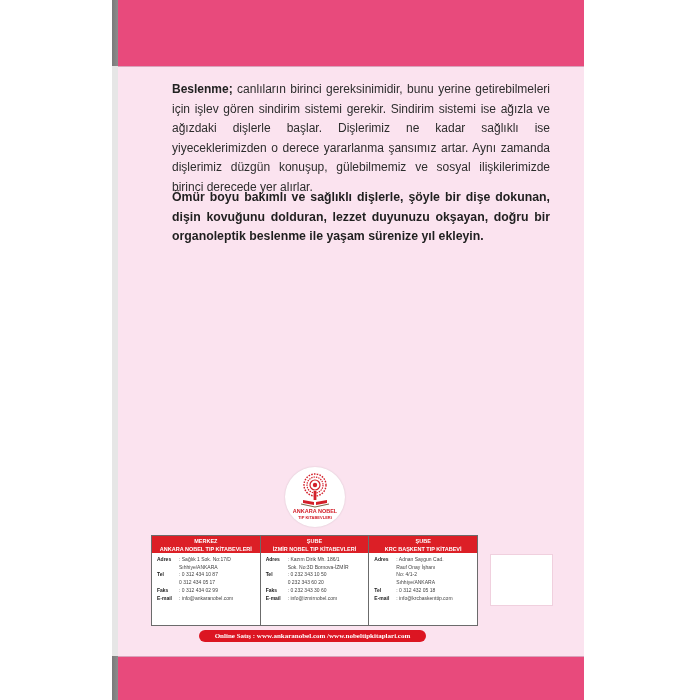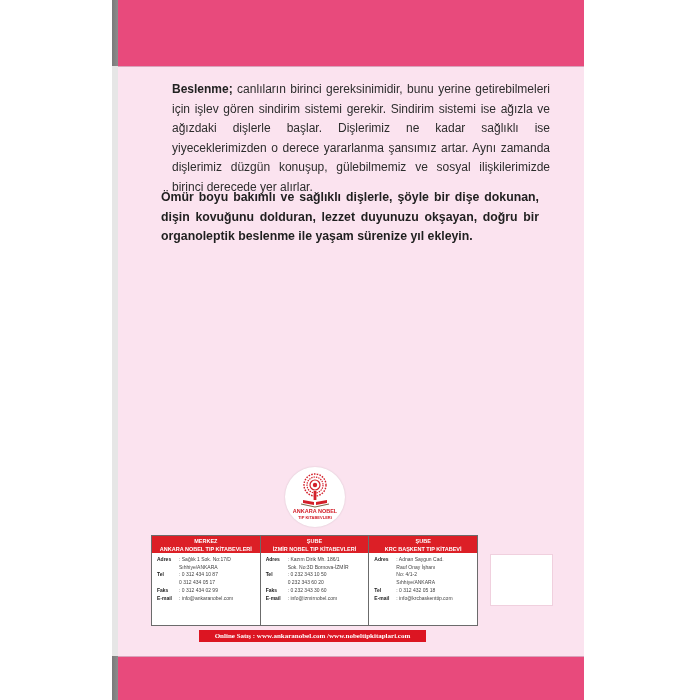--- a/index.html
+++ b/index.html
@@ -4,34 +4,34 @@
 <style>
   html, body { margin:0; padding:0; }
   body { width:700px; height:700px; background:#ffffff; position:relative; overflow:hidden; font-family:"Liberation Sans", sans-serif; }
   .cover { position:absolute; left:112px; top:0; width:472px; height:700px; background:#fbe3ef; }
   .spine { position:absolute; left:112px; top:0; width:6px; height:700px; background:linear-gradient(to right,#7a7a7a,#8c8c8c); }
   .spine-light { position:absolute; left:112px; top:66px; width:6px; height:590px; background:#e6e6e6; }
   .band-top { position:absolute; left:118px; top:0; width:466px; height:66px; background:#e84a7c; border-bottom:1px solid #d9a3bb; }
   .band-bottom { position:absolute; left:118px; top:656px; width:466px; height:44px; background:#e84a7c; border-top:1px solid #d9a3bb; }
   .para1 { position:absolute; left:172px; top:80px; width:378px; font-size:12px; line-height:19.5px; color:#2d2d2d; text-align:justify; }
   .para1 b { color:#222; }
-  .para2 { position:absolute; left:161px; top:188px; width:378px; font-size:12.3px; line-height:19.5px; color:#1f1f1f; font-weight:bold; text-align:justify; }
+  .para2 { position:absolute; left:172px; top:188px; width:378px; font-size:12.3px; line-height:19.5px; color:#1f1f1f; font-weight:bold; text-align:justify; }
   .logo { position:absolute; left:285px; top:467px; width:60px; height:60px; border-radius:50%; background:#ffffff; box-shadow:0 0 2px rgba(0,0,0,0.15); }
   .logo-text { position:absolute; left:0; width:60px; text-align:center; color:#d3202a; font-weight:bold; }
   .t1 { top:41px; font-size:5.5px; }
   .t2 { top:48px; font-size:4px; }
   .table { position:absolute; left:151px; top:535px; width:325px; height:89px; border:1px solid #6b6b6b; background:#ffffff; display:flex; }
   .col { flex:1; border-right:1px solid #6b6b6b; display:flex; flex-direction:column; }
   .col:last-child { border-right:none; }
   .col-head { background:#dc1f26; color:#ffffff; font-weight:bold; text-align:center; font-size:5.5px; line-height:8px; height:17px; padding-top:1px; box-sizing:border-box; }
   .col-body { padding:3px 5px; font-size:5px; line-height:7.7px; color:#444; }
   .row { display:flex; }
   .row .k { width:22px; font-weight:bold; color:#222; flex:none; }
   .row .v { flex:1; }
-  .online { position:absolute; left:199px; top:630px; width:227px; height:12px; background:#dc1522; color:#ffffff; font-family:"Liberation Serif", serif; font-size:7px; line-height:12px; text-align:center; font-weight:bold; }
+  .online { position:absolute; left:199px; top:630px; width:227px; height:12px; background:#dc1522; color:#ffffff; font-family:"Liberation Serif", serif; font-size:7px; line-height:12px; text-align:center; font-weight:bold;border-radius:6px; }
   .whitebox { position:absolute; left:490px; top:554px; width:61px; height:50px; background:#ffffff; border:1px solid #f0d0de; }
 </style>
 </head>
 <body>
 
 <div class="cover"></div>
 <div class="spine"></div>
 <div class="spine-light"></div>
 <div class="band-top"></div>
 <div class="band-bottom"></div>

